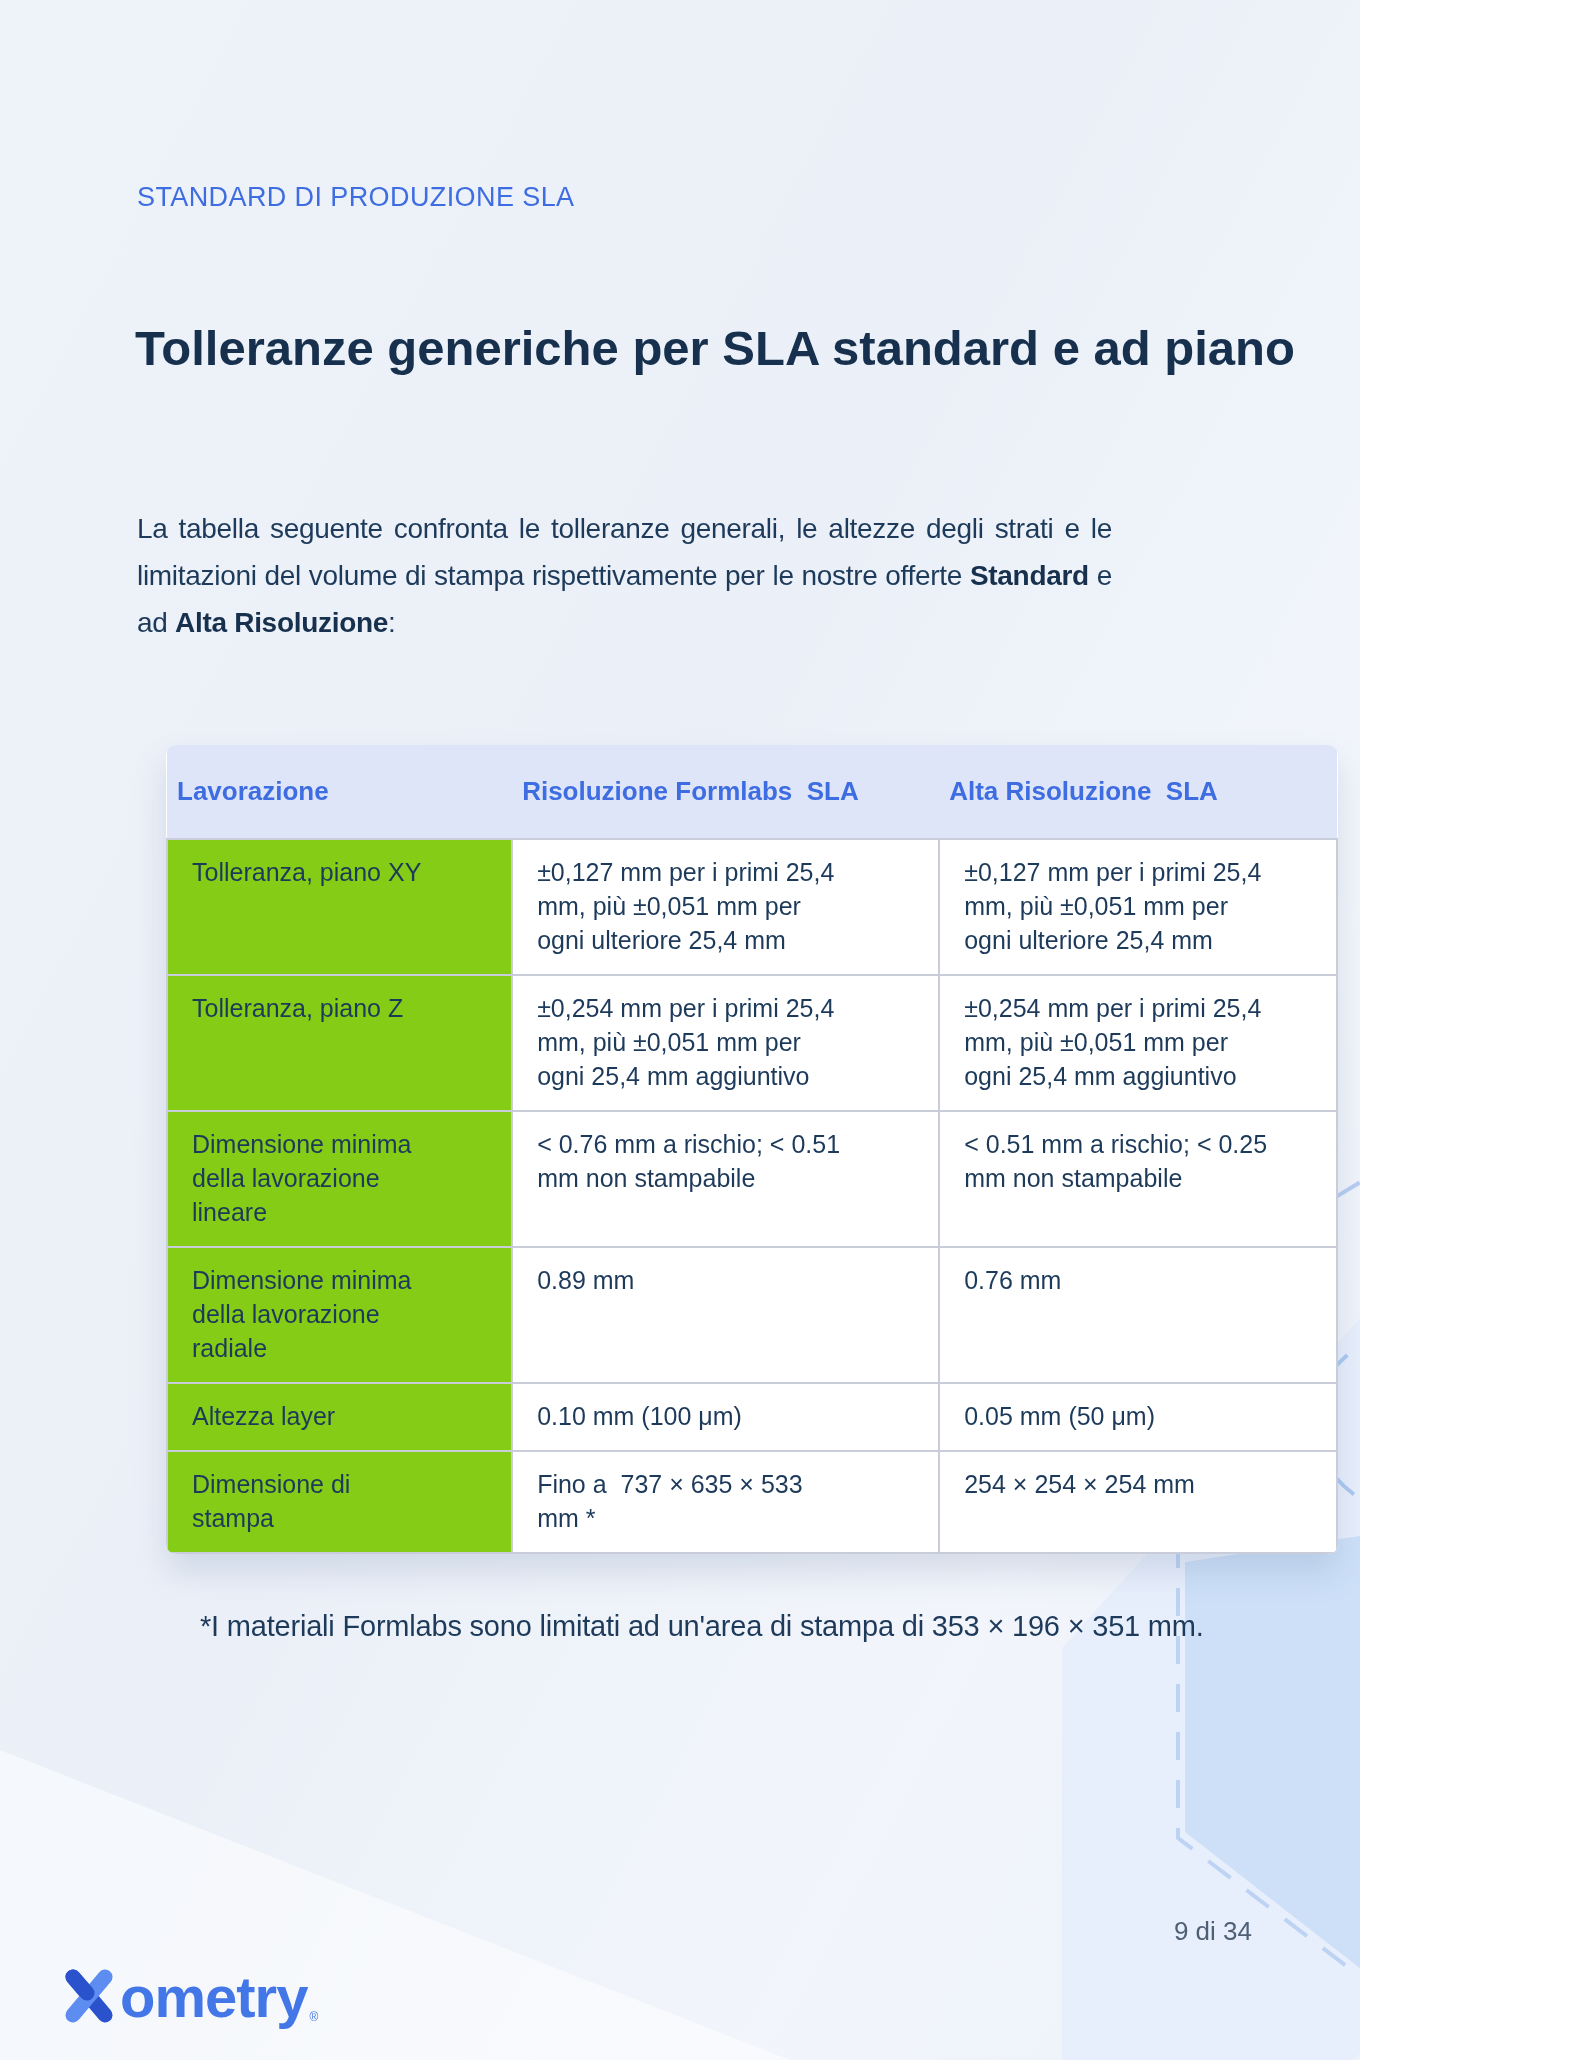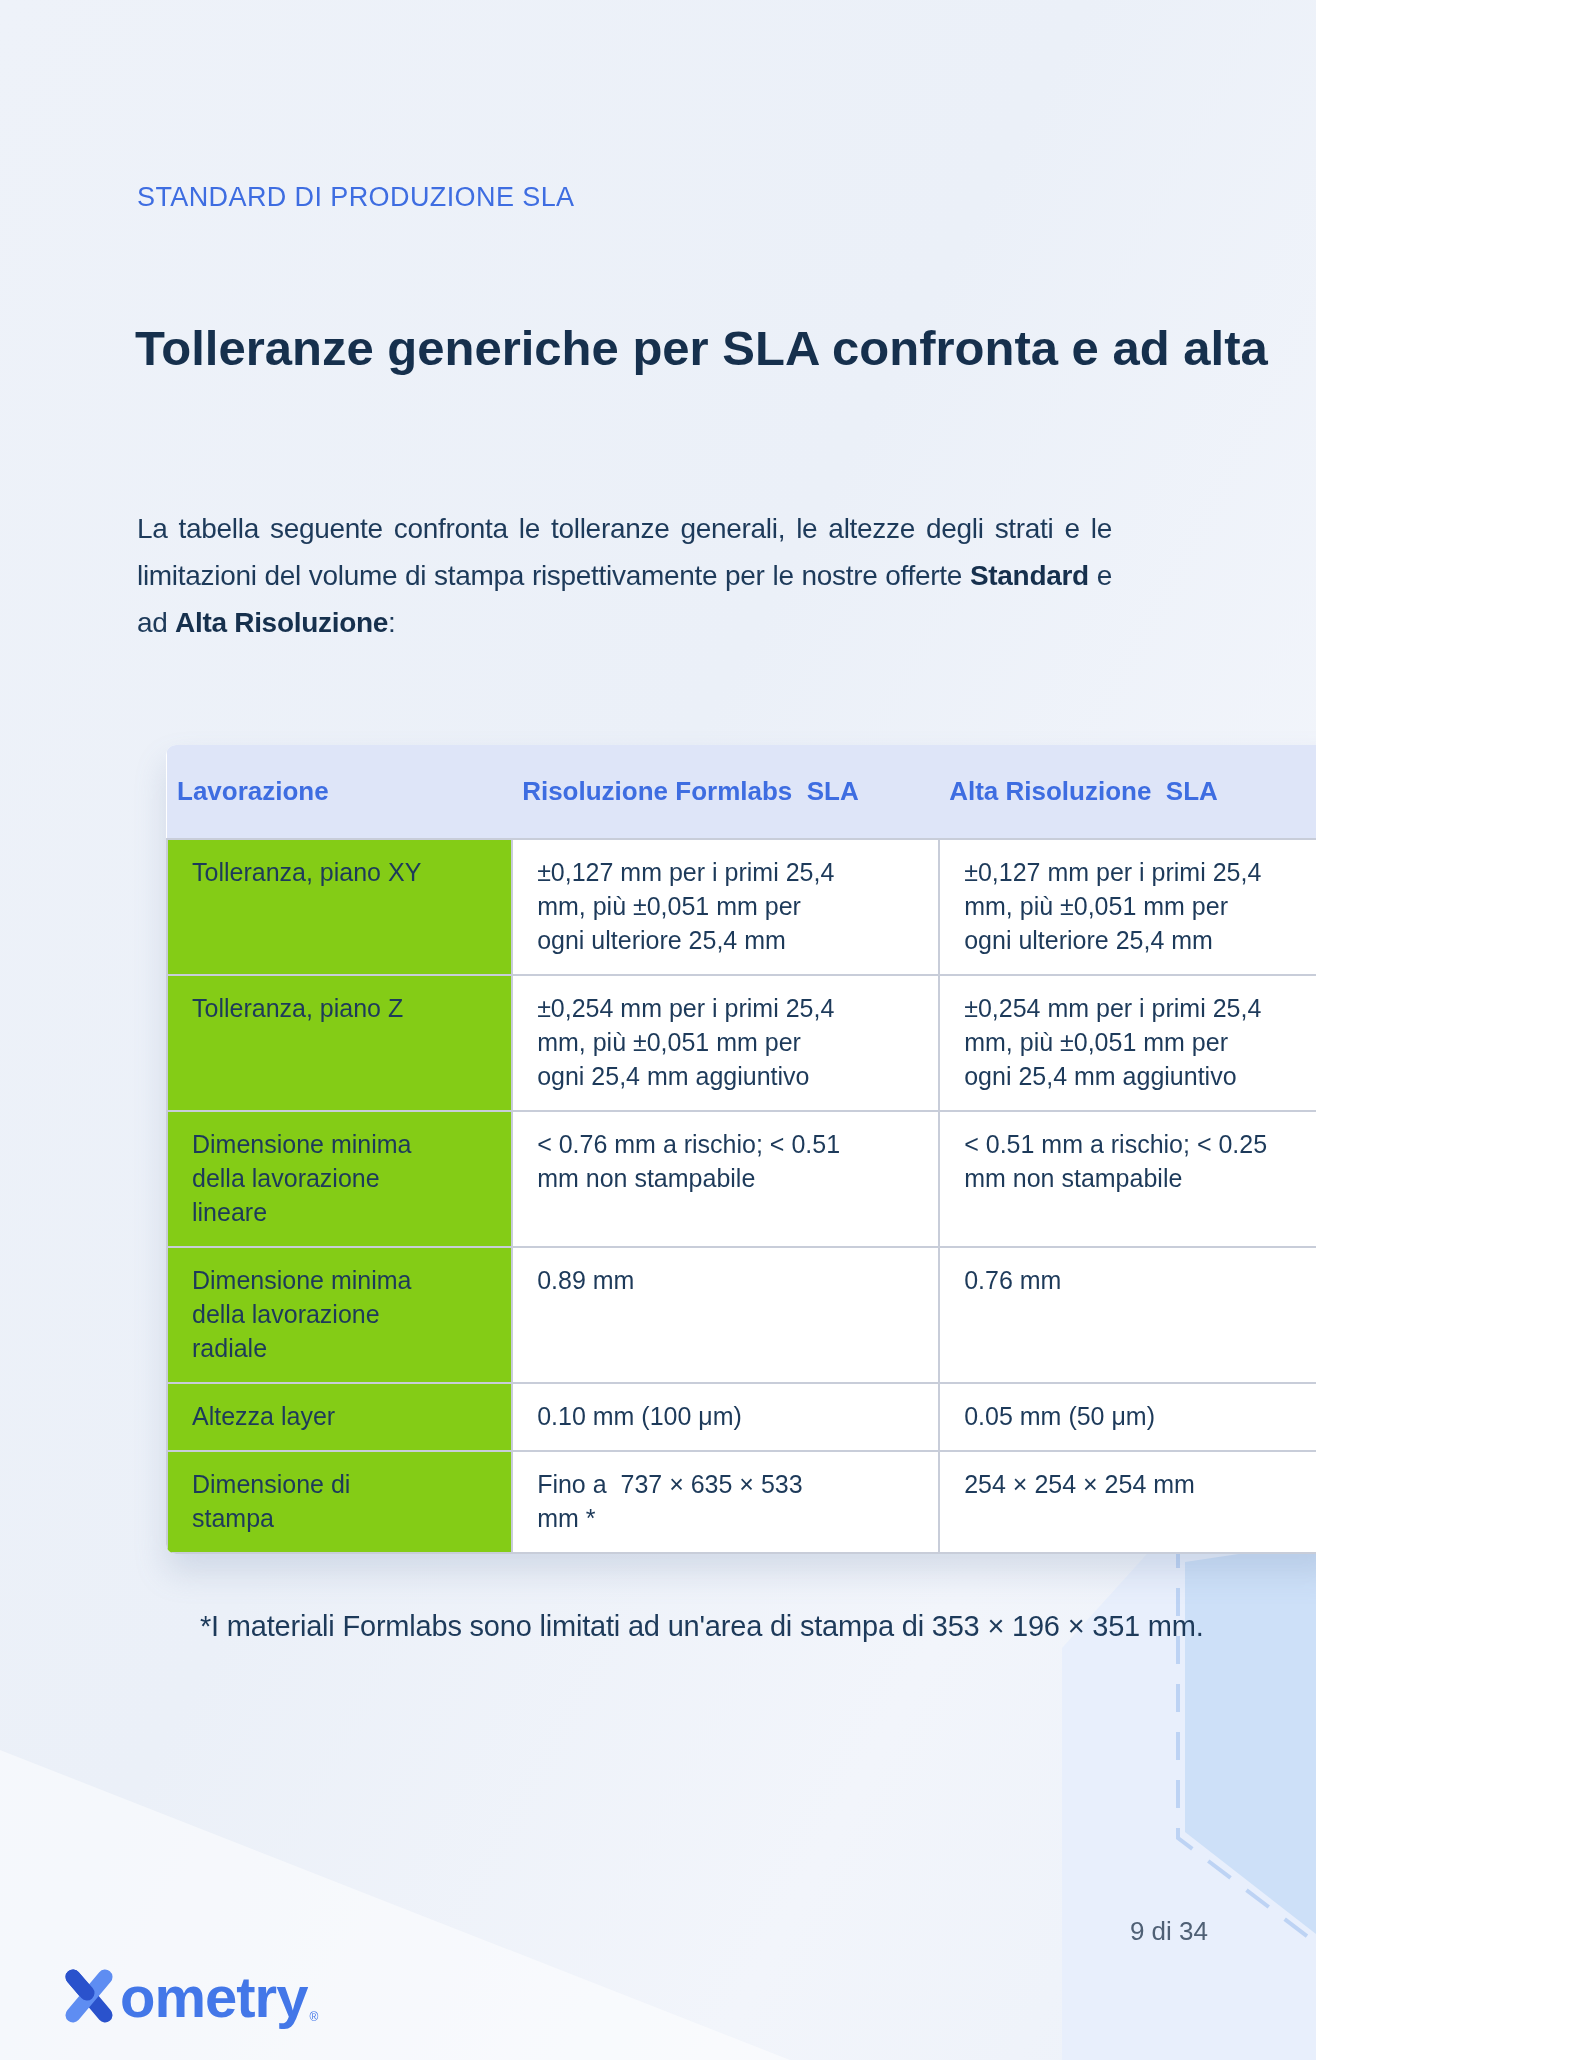--- a/index.html
+++ b/index.html
@@ -1,19 +1,20 @@
 <!DOCTYPE html>
 <html><head>
 <meta charset="utf-8">
 <style>
   html,body{margin:0;padding:0;}
   body{font-family:"Liberation Sans","DejaVu Sans",sans-serif;}
   .page{
     position:relative;width:1316px;height:2060px;overflow:hidden;
     background:linear-gradient(118deg,#eef2f9 0%,#ebf0f8 45%,#f2f5fb 75%,#ecf1f9 100%);
+    padding-left:44px;
   }
   .bg-decor{position:absolute;left:0;top:0;width:1588px;height:2060px;z-index:0;pointer-events:none;}
   .content{position:absolute;left:0;top:0;width:100%;height:100%;z-index:1;}
 
   .kicker{
     position:absolute;left:137px;top:182px;
     font-size:27px;letter-spacing:.4px;color:#3e6de1;font-weight:400;
   }
   .title{
     position:absolute;left:135px;top:278px;width:1360px;
@@ -87,21 +88,21 @@
 
     <path d="M 1352 2060 L 1490 1952 L 1588 2040 L 1588 2060 Z" fill="#edf2fb"></path>
 
     <path d="M 0 1750 L 790 2060 L 0 2060 Z" fill="rgba(255,255,255,0.5)"></path>
   </svg>
 
   <div class="content">
 
     <div class="kicker">STANDARD DI PRODUZIONE SLA</div>
 
-    <h1 class="title"><span>Tolleranze generiche per SLA confronta e ad alta</span><br>
+    <h1 class="title"><span>Tolleranze generiche per SLA standard e ad piano</span><br>
     </h1>
 
     <p class="intro"><span>La tabella seguente confronta le tolleranze generali, le altezze degli strati e le limitazioni del volume di stampa rispettivamente per le nostre offerte </span><b>Standard</b><span> e ad </span><b>Alta Risoluzione</b><span>:</span></p>
 
     <div class="tbl-wrap">
       <table class="spec">
         <colgroup>
             <col class="c1">
             <col class="c2">
             <col class="c3">

